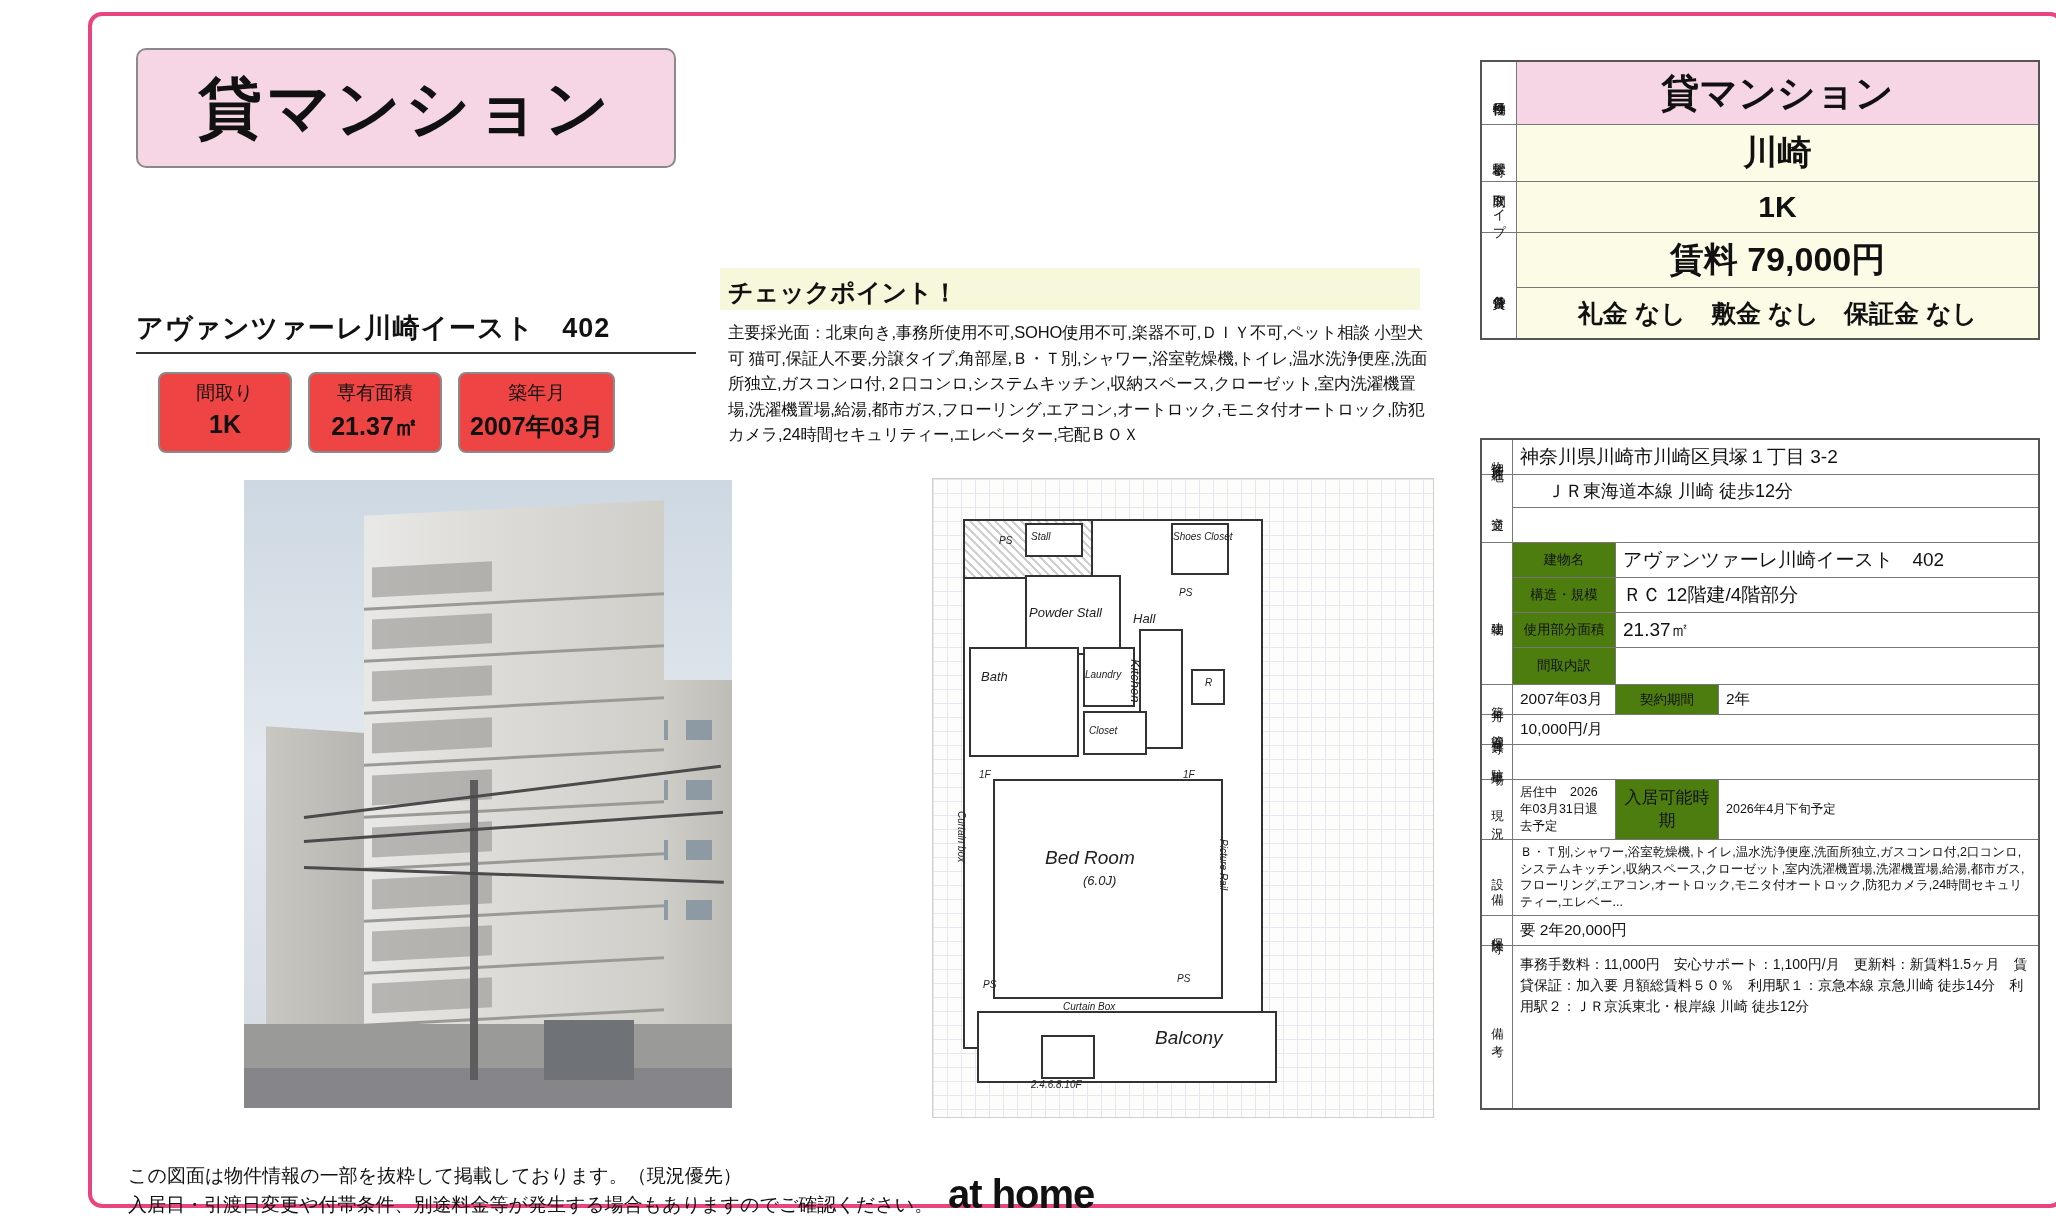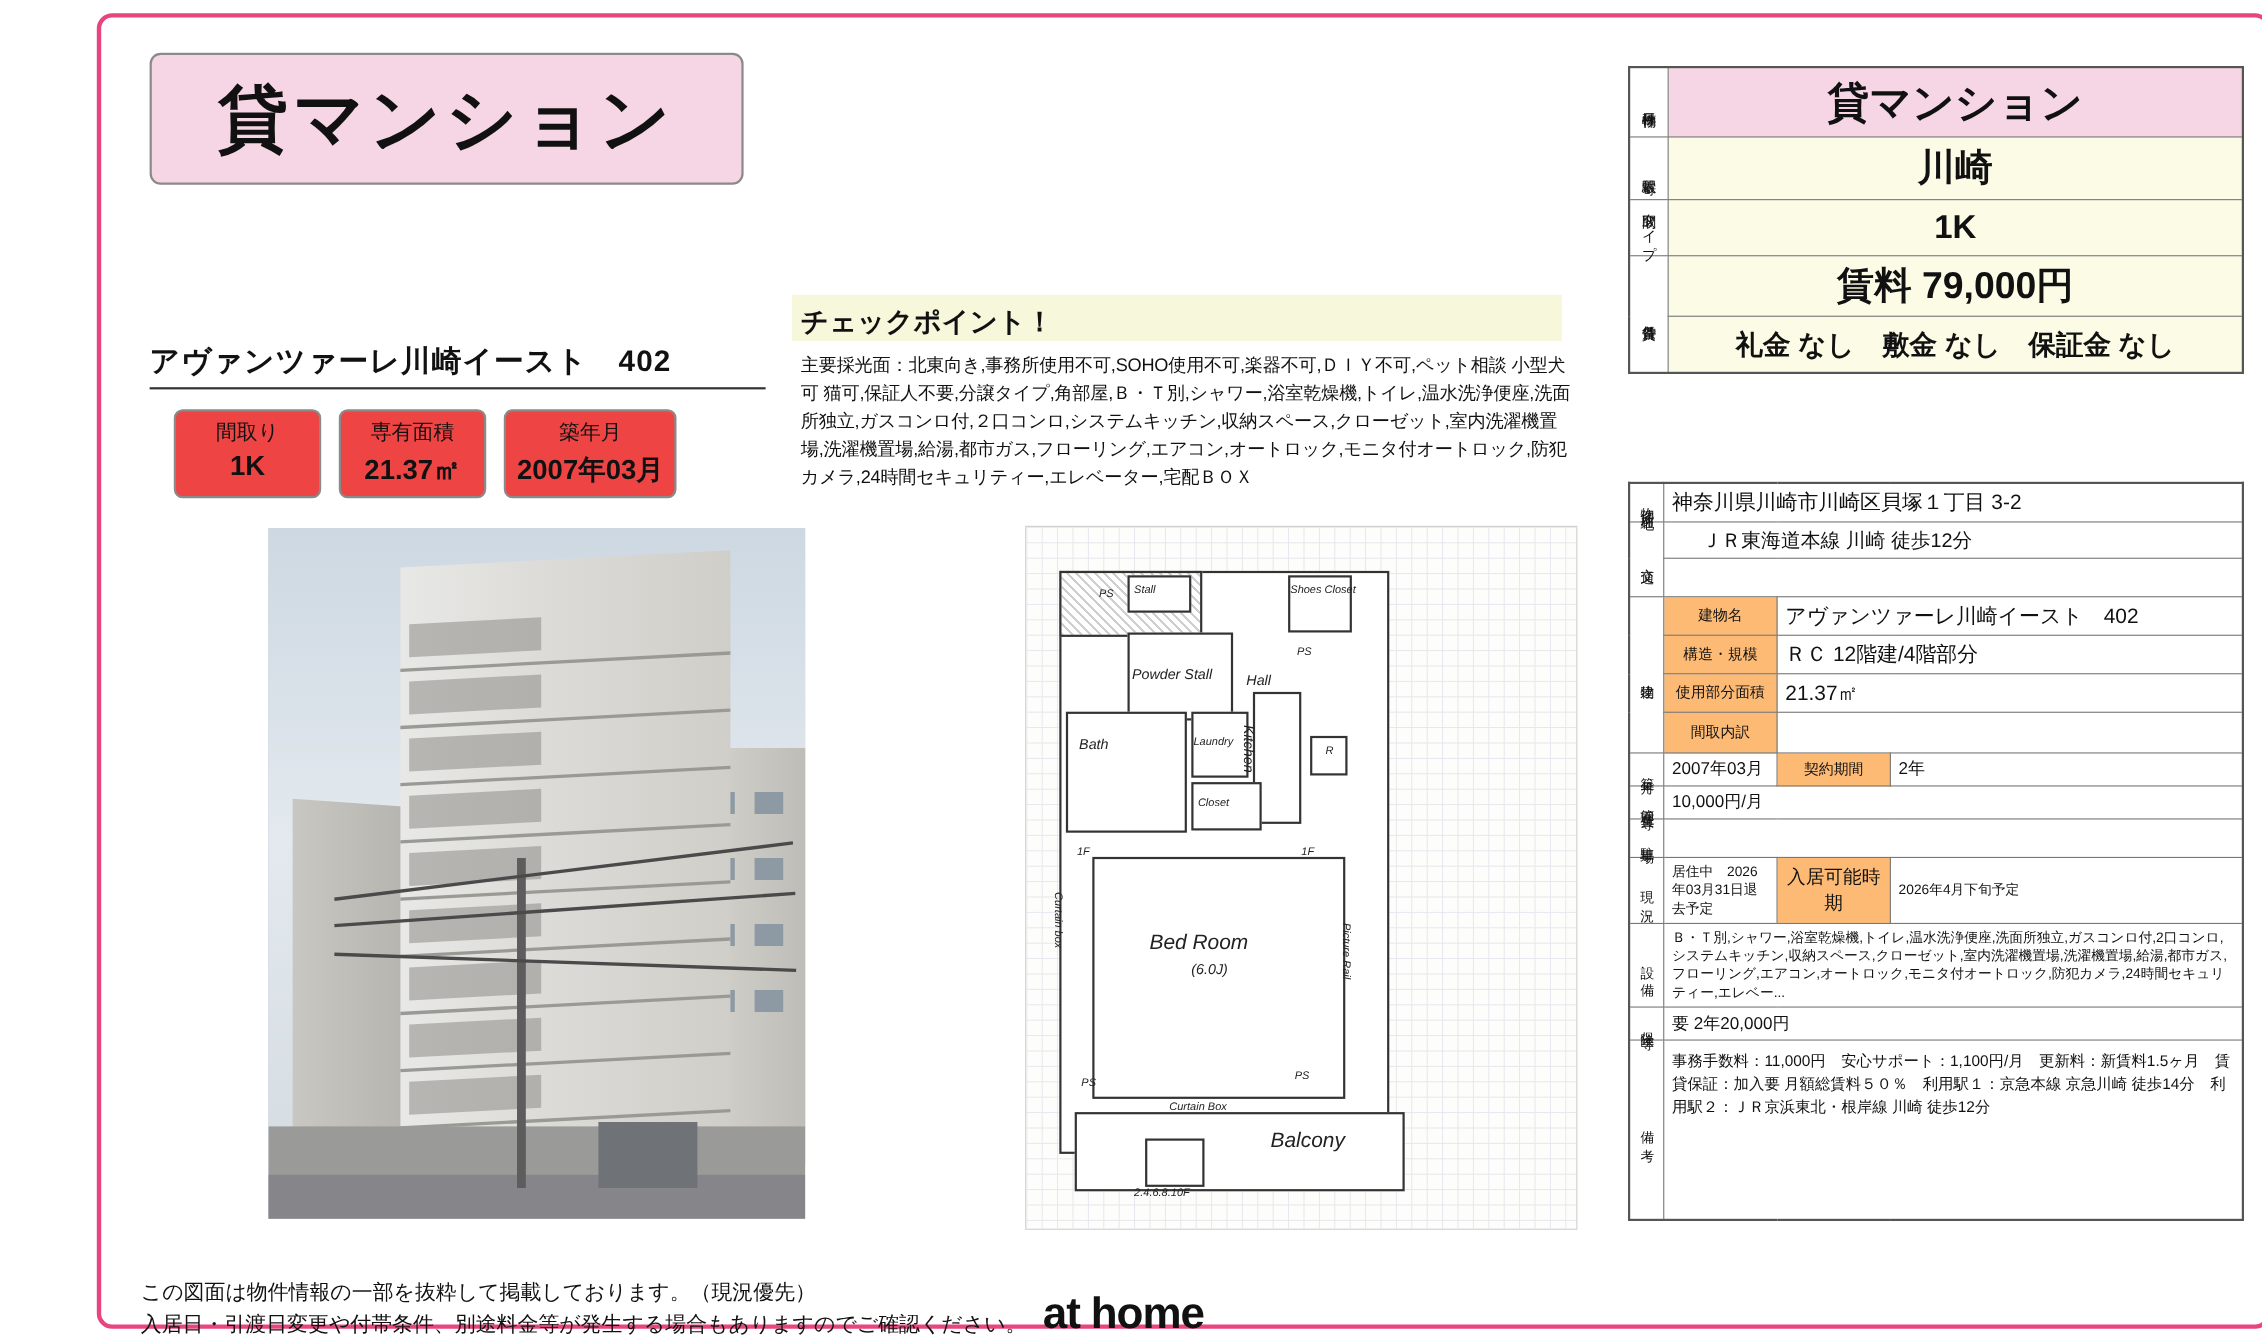--- a/index.html
+++ b/index.html
@@ -154,21 +154,21 @@
   .tbl-main{
     position:absolute;left:1432px;top:438px;width:560px;
     border:2px solid #555;font-size:15.5px;
   }
   .tbl-main td{border:1px solid #777;padding:4px 7px;vertical-align:middle;}
   .tbl-main .vh{
     width:26px;text-align:center;font-size:12.5px;writing-mode:vertical-rl;
     letter-spacing:2px;padding:2px;
   }
   .tbl-main .hh{
-    width:88px;text-align:center;font-size:13.5px;background:#fdba74;
+    width:88px;text-align:center;font-size:13.5px;background:#4d7c0f;
   }
   .tbl-main .addr{font-size:19px;}
   .tbl-main .acc{font-size:18px;padding-left:34px;}
   .tbl-main .bname{font-size:19px;}
   .tbl-main .tiny{font-size:12.5px;line-height:1.35;}
   .tbl-main .note{font-size:14px;line-height:1.5;}
 
   
   .footer-note{
     position:absolute;left:80px;top:1162px;font-size:19px;line-height:1.5;

